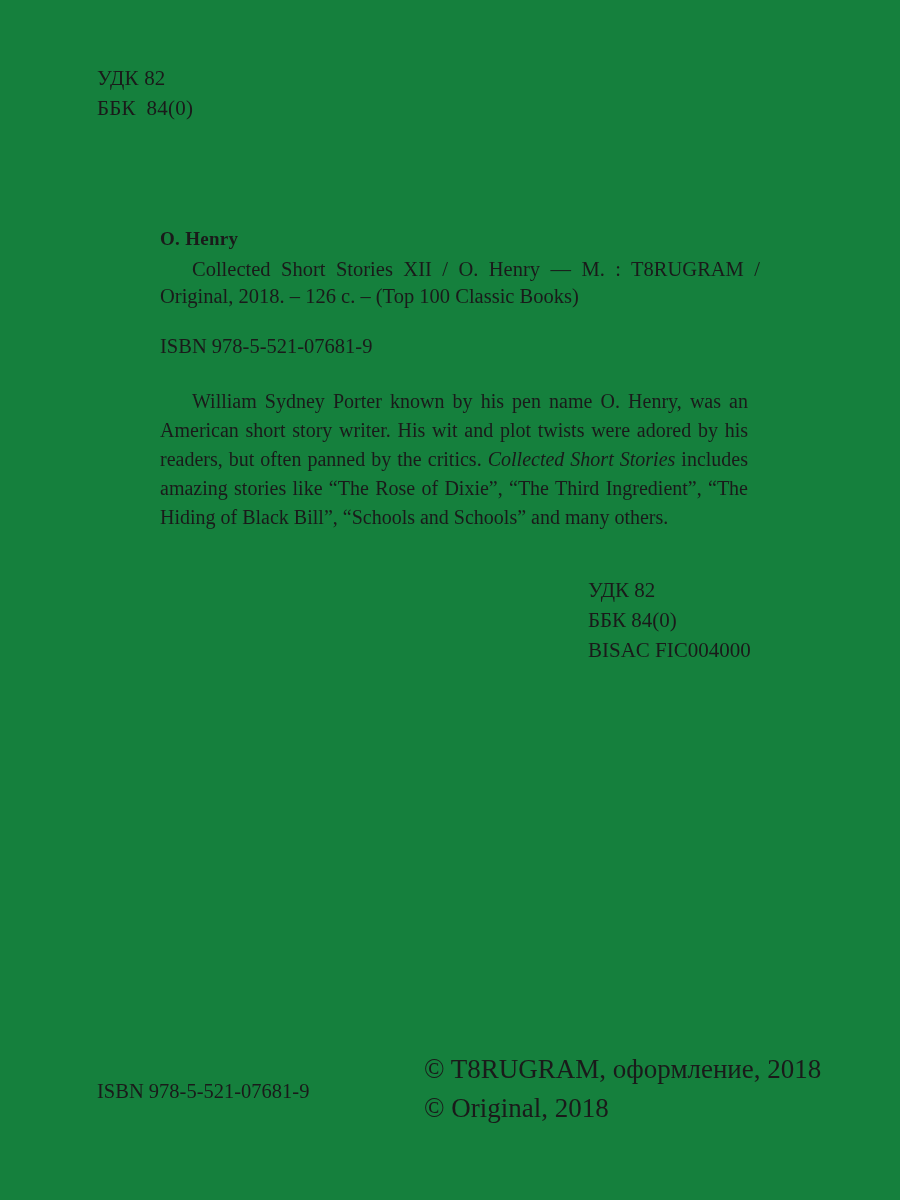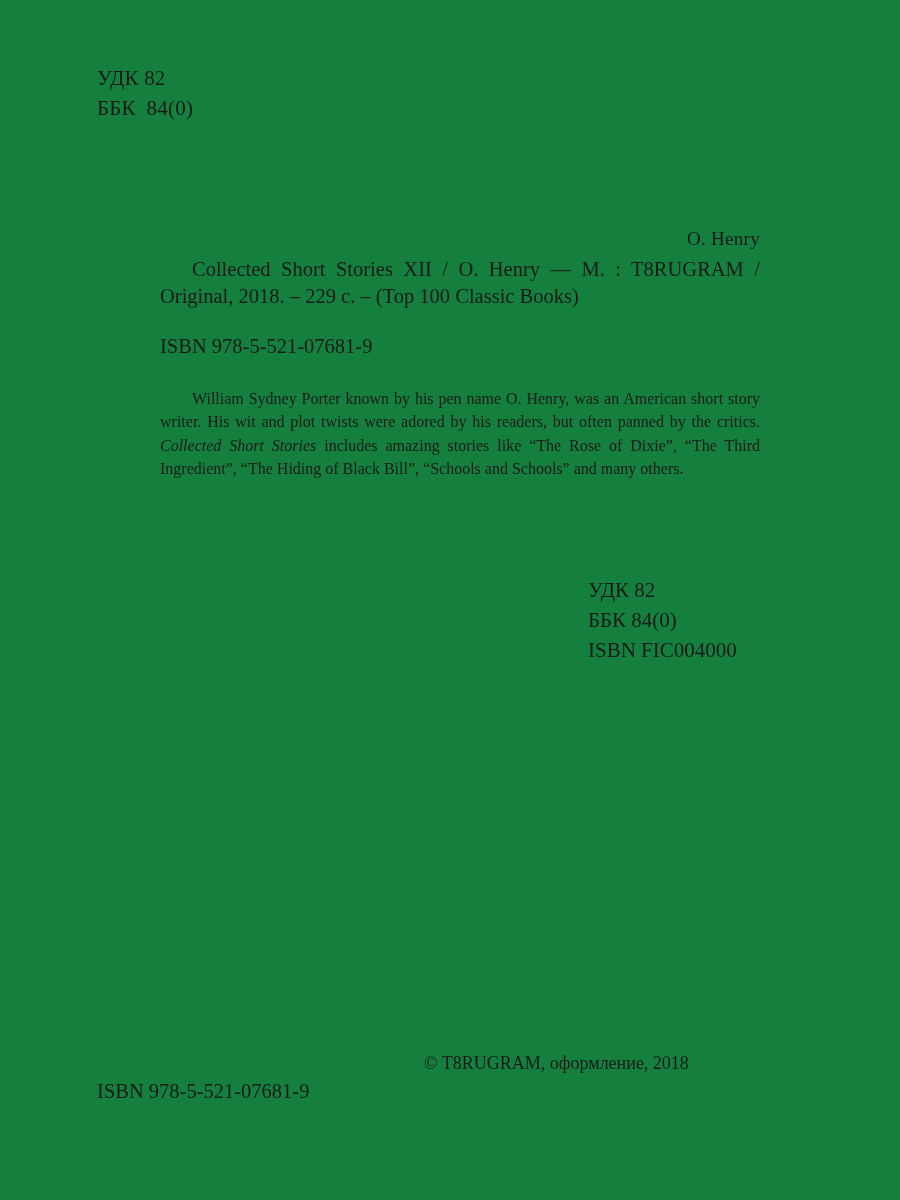--- a/index.html
+++ b/index.html
@@ -36,65 +36,64 @@
   }
 
   
   .biblio {
     position: absolute;
     left: 160px;
     top: 228px;
     width: 600px;
   }
   .author-name {
-    font-weight: normal;
+    font-weight: bold;
     font-size: 19px;
     letter-spacing: 0.3px;
     margin: 0 0 6px 0;
-    text-align: right;
   }
   .citation {
     font-size: 20.5px;
     line-height: 1.33;
     text-align: justify;
     text-indent: 32px;
     margin: 0;
     hyphens: none;
   }
   .isbn-line {
     font-size: 20.5px;
     margin: 22px 0 0 0;
     line-height: 1.3;
   }
   .annotation {
-    font-size: 16px;
+    font-size: 20px;
     line-height: 1.45;
     text-align: justify;
     text-indent: 32px;
-    margin: 28px 0 0 0;
+    margin: 28px 12px 0 0;
   }
   .annotation i {
     font-style: italic;
   }
 
   
   .right-codes {
     position: absolute;
     left: 588px;
     top: 575px;
     font-size: 21px;
     line-height: 1.43;
   }
 
   
   .footer-copy {
     position: absolute;
     left: 424px;
     top: 1050px;
-    font-size: 18px;
+    font-size: 27px;
     line-height: 1.45;
   }
   .footer-isbn {
     position: absolute;
     left: 97px;
     top: 1077px;
     font-size: 20.5px;
     line-height: 1.45;
   }
 </style>
@@ -103,30 +102,31 @@
 
 <div class="page">
 
   <div class="top-codes">
     <div>УДК 82</div>
     <div>ББК  84(0)</div>
   </div>
 
   <div class="biblio">
     <p class="author-name">O. Henry</p>
-    <p class="citation">Collected Short Stories XII / O. Henry — M. : T8RUGRAM / Original, 2018. – 229 c. – (Top 100 Classic Books)</p>
+    <p class="citation">Collected Short Stories XII / O. Henry — M. : T8RUGRAM / Original, 2018. – 126 c. – (Top 100 Classic Books)</p>
     <p class="isbn-line">ISBN 978-5-521-07681-9</p>
     <p class="annotation"><span>William Sydney Porter known by his pen name O. Henry, was an American short story writer. His wit and plot twists were adored by his readers, but often panned by the critics. </span><i>Collected Short Stories</i><span> includes amazing stories like “The Rose of Dixie”, “The Third Ingredient”, “The Hiding of Black Bill”, “Schools and Schools” and many others.</span></p>
   </div>
 
   <div class="right-codes">
     <div>УДК 82</div>
     <div>ББК 84(0)</div>
-    <div>ISBN FIC004000</div>
+    <div>BISAC FIC004000</div>
   </div>
 
   <div class="footer-copy">
     <div>© T8RUGRAM, оформление, 2018</div>
+    <div>© Original, 2018</div>
   </div>
 
   <div class="footer-isbn">ISBN 978-5-521-07681-9</div>
 
 </div>
 
 </body></html>

